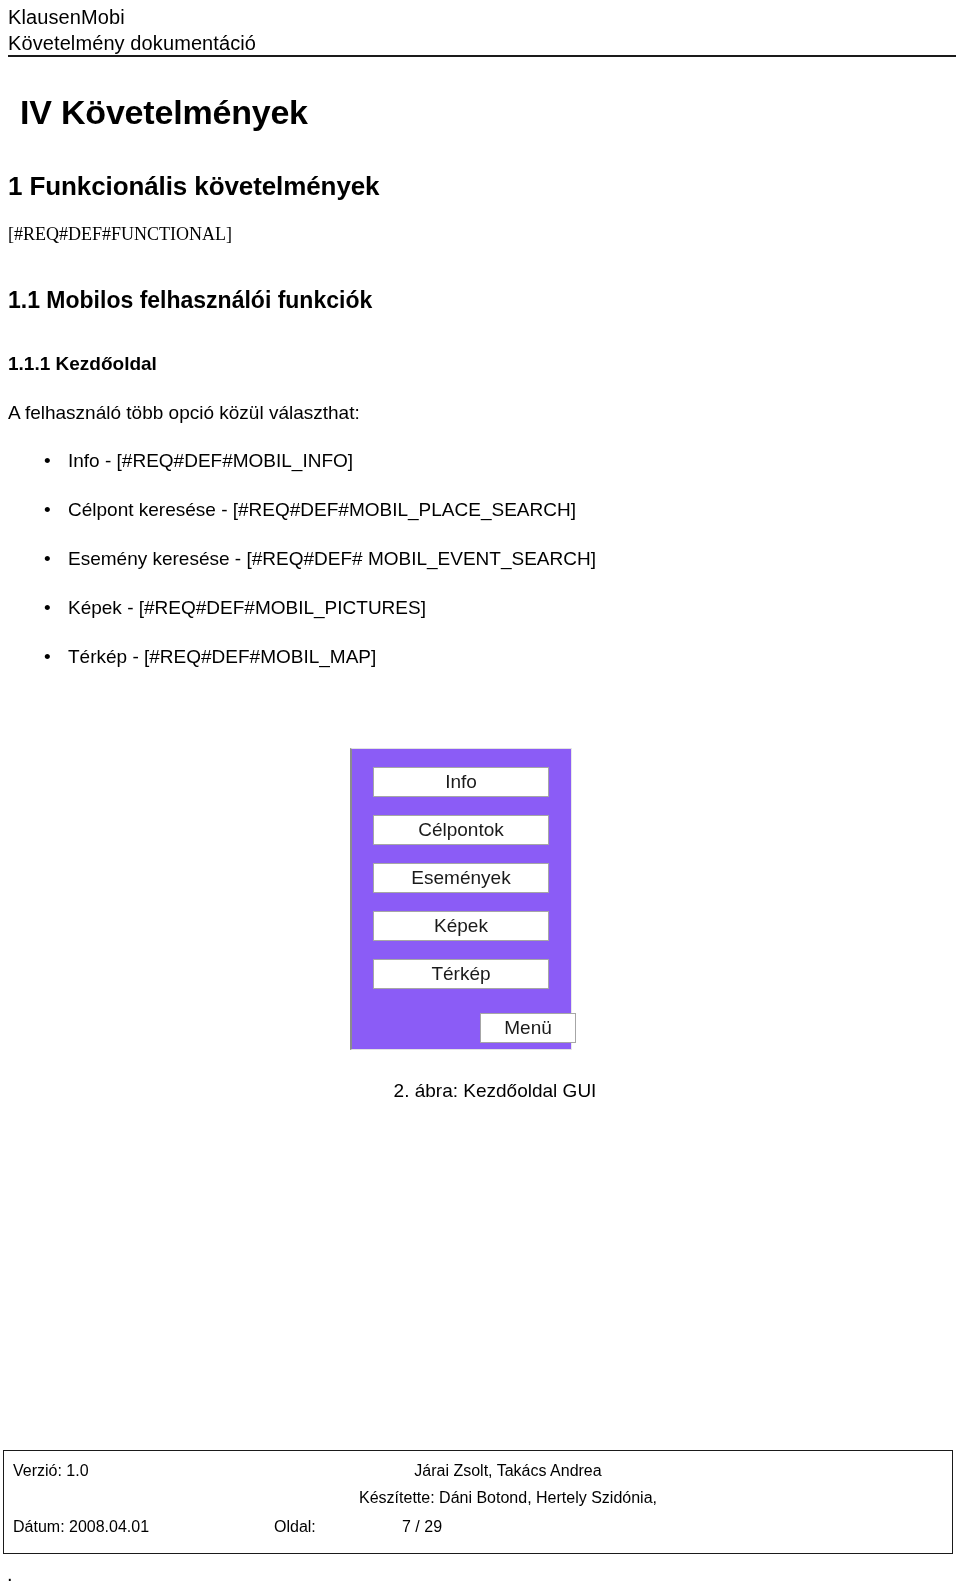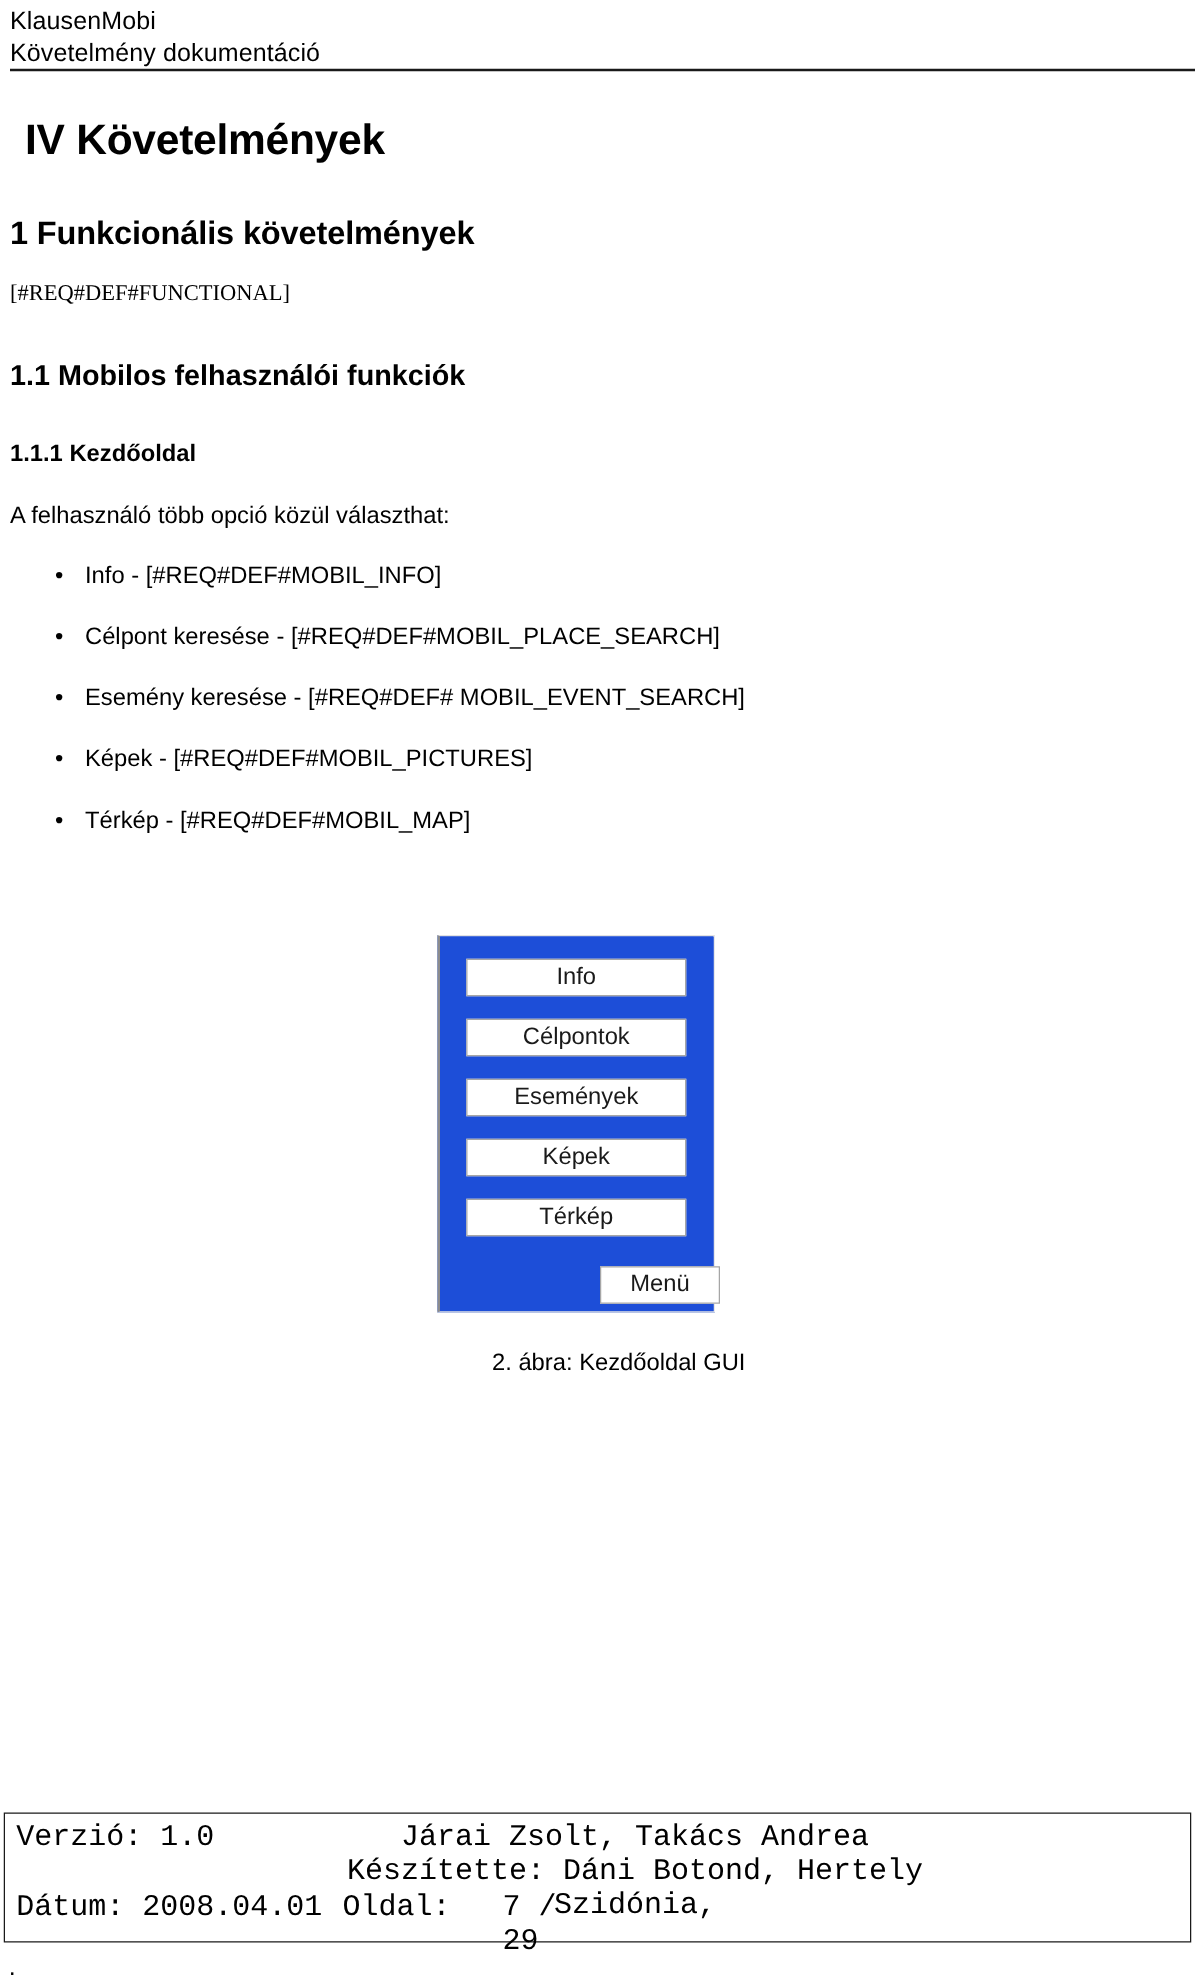--- a/index.html
+++ b/index.html
@@ -121,21 +121,21 @@
   .gui-mock {
     position: relative;
     width: 222px;
     height: 302px;
     margin: 0 0 0 350px;
     border-left: 2px solid #8c8c8c;
     border-top: 1px solid #e2e2e2;
     border-right: 1px solid #e8e8e8;
     border-bottom: 1px solid #e2e2e2;
     box-sizing: border-box;
-    background: #1d4ed8;
+    background: #8b5cf6;
   }
   .gui-btn-list {
     position: absolute;
     top: 18px;
     left: 21px;
     width: 176px;
   }
   .gui-btn {
     height: 30px;
     border: 1px solid #a6a6a6;
@@ -191,21 +191,21 @@
   }
   .footer-row {
     display: flex;
     align-items: flex-start;
     width: 100%;
     box-sizing: border-box;
   }
   .footer-row.r1 { height: 62px; padding-top: 6px; }
   .footer-row.r2 { height: 40px; }
 
-  .f-cell { font-size: 24px; line-height: 27px; box-sizing: border-box; font-family: Liberation Mono, monospace; }
+  .f-cell { font-size: 16px; line-height: 27px; box-sizing: border-box; }
   .f-left   { width: 270px; padding-left: 9px; }
   .f-mid    { flex: 1; text-align: center; }
   .f-right-label { width: 110px; text-align: left; }
   .f-right-val   { width: 100px; text-align: left; padding-left: 18px; }
 
   .stray-dot {
     position: absolute;
     left: 7px;
     top: 1564px;
     font-size: 20px;

